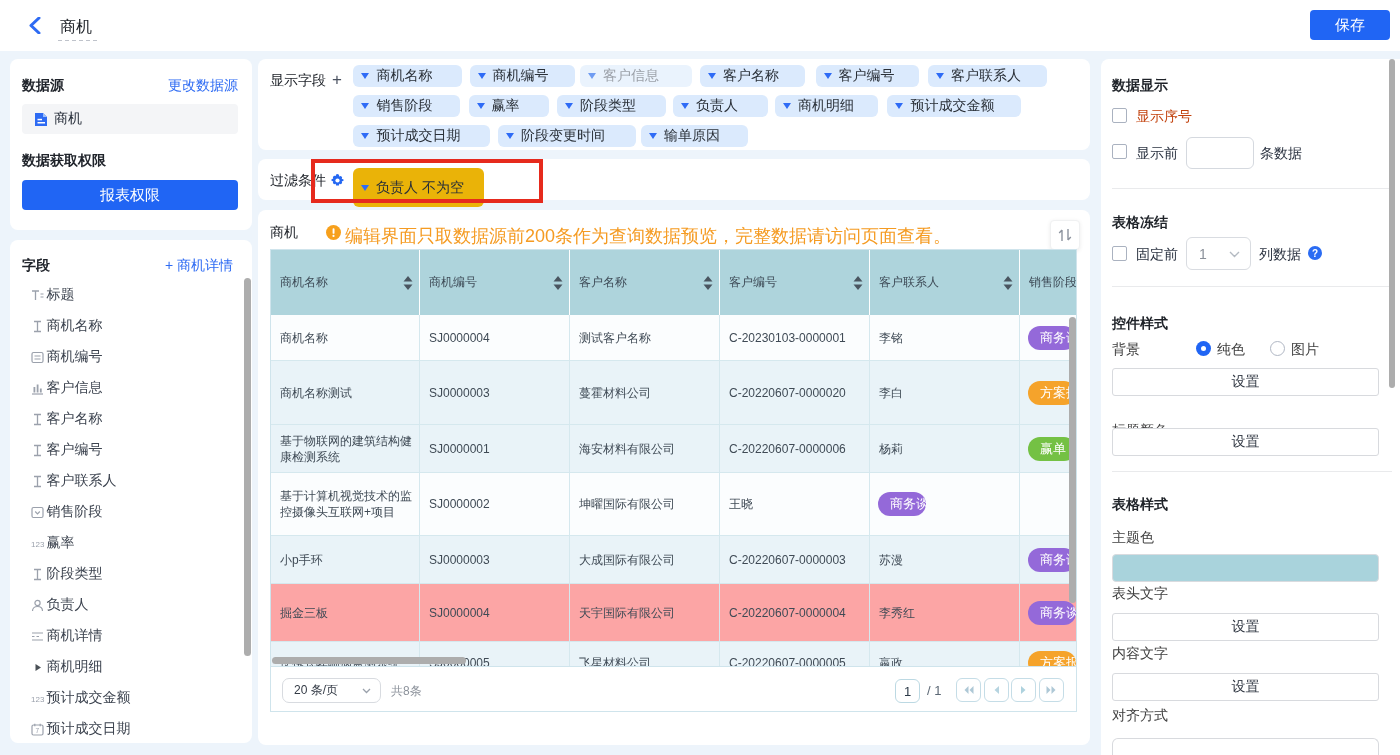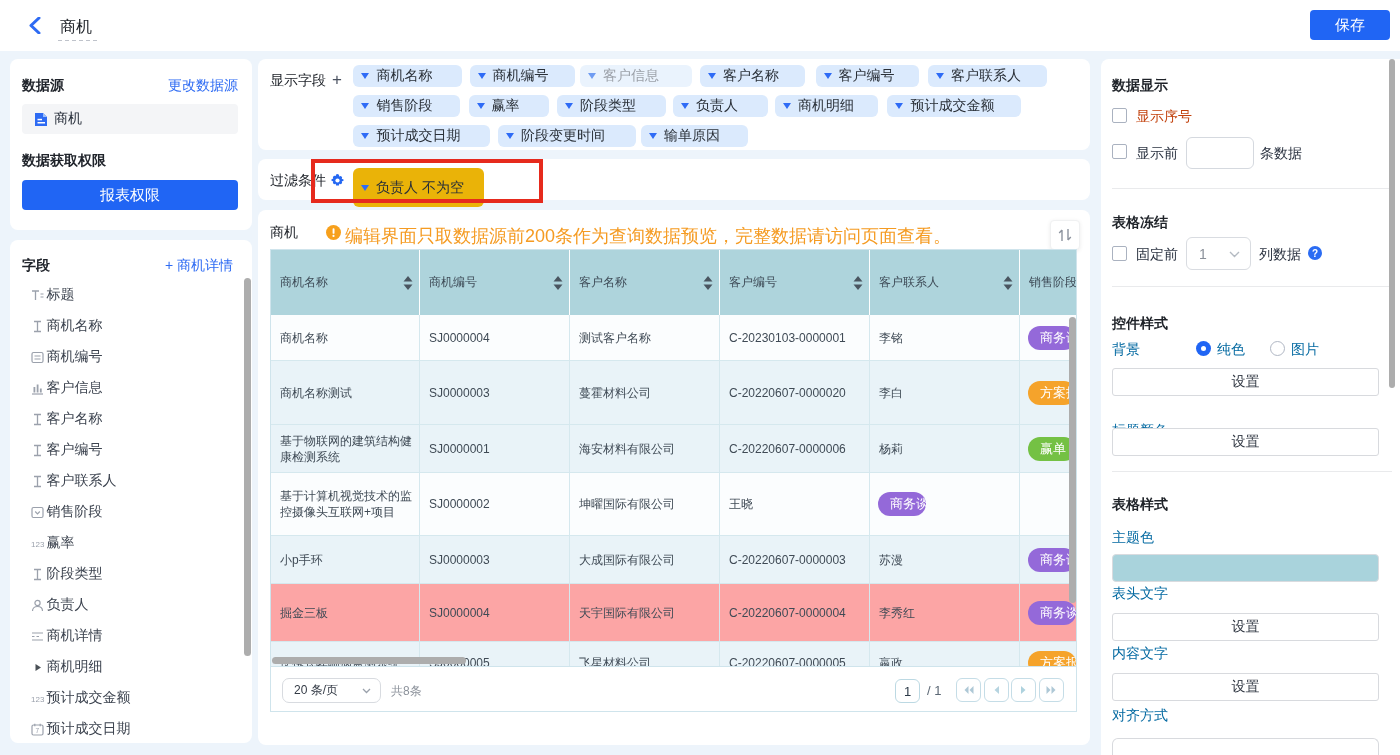--- a/index.html
+++ b/index.html
@@ -10,21 +10,21 @@
 .bold { font-weight:bold; }
 .blue { color:#2e6bf3; }
 .btn-blue { background:#2065f4; color:#fff; border-radius:4px; display:flex; align-items:center; justify-content:center; }
 .btn-set { position:absolute; left:1112px; width:267px; height:28px; border:1px solid #d8dade; border-radius:3px; background:#fff; display:flex; align-items:center; justify-content:center; color:#333a45; font-size:14px; }
 .chip { position:absolute; height:22px; background:#dbeafd; border-radius:6px; display:flex; align-items:center; padding:0 0 0 8px; font-size:14px; color:#2a3038; white-space:nowrap; overflow:hidden; }
 .chip .tri { width:0; height:0; border-left:4.5px solid transparent; border-right:4.5px solid transparent; border-top:6px solid #2e6bf6; margin-right:7px; }
 .chip.dis { background:#eaf3fd; color:#9ba0a8; }
 .chip.dis .tri { border-top-color:#6f9cf2; }
 .fitem { position:absolute; left:31px; height:16px; display:flex; align-items:center; font-size:14px; color:#3c434f; }
 .fitem .fico { width:15.5px; flex:none; display:flex; align-items:center; }
-.rlabel { position:absolute; left:1112px; font-size:14px; color:#0369a1; }
+.rlabel { position:absolute; left:1112px; font-size:14px; color:#404040; }
 .rtitle { position:absolute; left:1112px; font-size:14px; font-weight:bold; color:#1f2329; }
 .cbox { position:absolute; width:15px; height:15px; border:1px solid #aab2c0; border-radius:2px; background:#fff; }
 .divider { position:absolute; left:1112px; width:280px; height:1px; background:#e9eaec; }
 #tablebox { position:absolute; left:270px; top:249px; width:807px; height:463px; border:1px solid #cfe4ec; background:#fff; overflow:hidden; }
 .trow { position:relative; width:1050px; display:flex; border-bottom:1px solid #d5e8ee; }
 .trow > div { flex:none; border-right:1px solid #d5e8ee; display:flex; align-items:center; padding-left:9px; font-size:12px; color:#3f4a55; line-height:16px; }
 .trow > div:nth-child(1) { width:149px; }
 .trow > div:nth-child(n+2) { width:150px; }
 #thead { position:relative; width:1050px; height:65px; background:#aed4dc; display:flex; }
 #thead > div { flex:none; border-right:1px solid #fff; display:flex; align-items:center; padding-left:9px; font-size:12px; color:#3e4b57; position:relative; }

